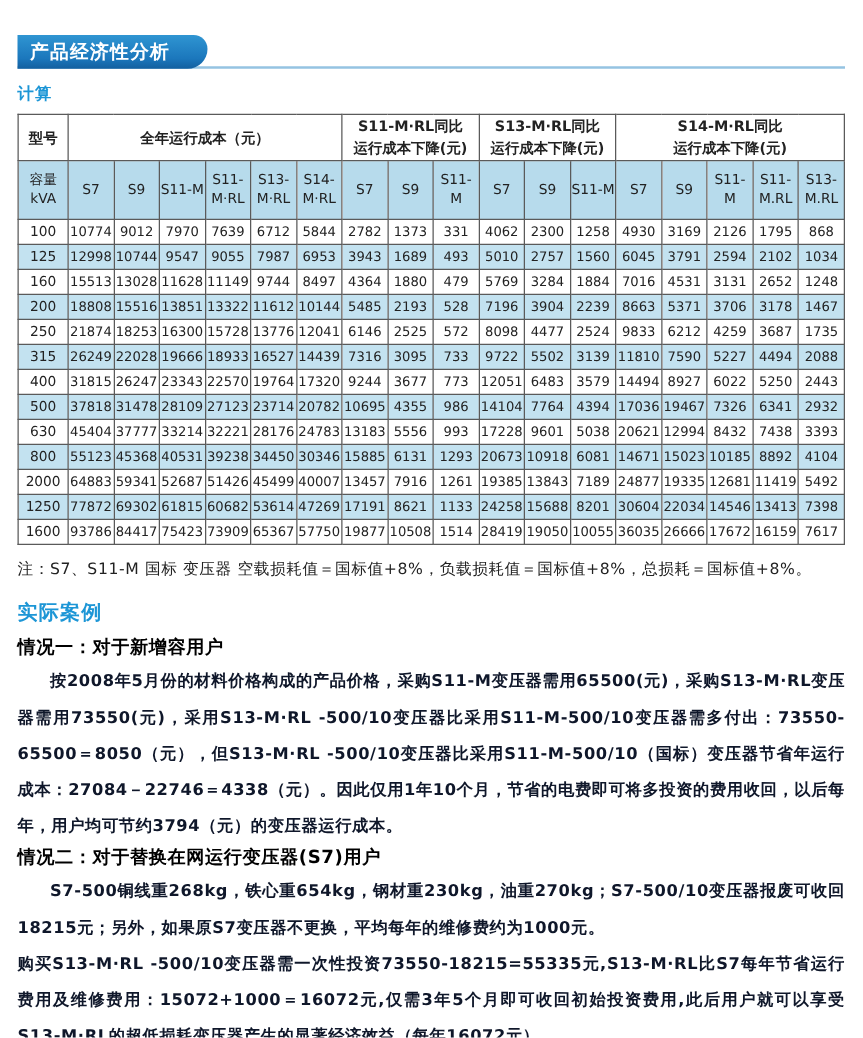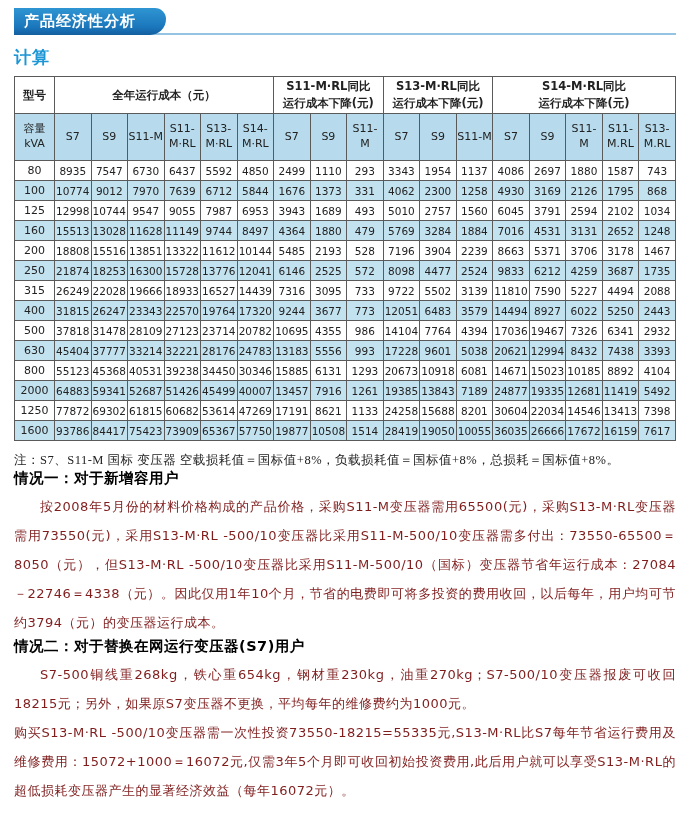--- a/index.html
+++ b/index.html
@@ -7,21 +7,21 @@
   body {
     width: 690px;
     height: 830px;
     font-family: "DejaVu Sans", sans-serif;
     color: #1a1a1a;
     overflow: hidden;
   }
   .page { padding: 8px 14px 0 14px; }
 
   
-  .titlebar-wrap { position: relative; height: 27px; }
+  .titlebar-wrap { position: relative; height: 27px; margin-top: 20px; }
   .titlebar-line {
     position: absolute; left: 0; right: 0; bottom: 0;
     height: 2px; background: #95c3e2;
   }
   .titlebar {
     position: absolute; left: 0; top: 0; bottom: 0; z-index: 1;
     min-width: 150px;
     padding: 0 30px 0 10px;
     background: linear-gradient(180deg, #2f95d2 0%, #1b77bc 70%, #135f9f 100%);
     border-radius: 0 14px 20px 0;
@@ -29,21 +29,21 @@
     font-size: 15px;
     font-weight: bold;
     letter-spacing: 1px;
     display: flex; align-items: center;
   }
 
   
   .sec-blue {
     color: #1d96d6;
     font-weight: bold;
-    font-size: 17px;
+    font-size: 13px;
     margin: 11px 0 7px 0;
     letter-spacing: 1px;
   }
   .sec-blue.big { font-size: 16px; margin-top: 16px; }
 
   
   table.cost {
     width: 100%;
     border-collapse: collapse;
     table-layout: fixed;
@@ -76,36 +76,36 @@
   table.cost tbody td { height: 20px; background: #ffffff; }
   table.cost tbody tr:nth-child(even) td { background: #c3e2f0; }
   table.cost tbody td:first-child { font-size: 11px; }
 
   
   .tbl-note {
     margin-top: 11px;
     font-size: 12.5px;
     color: #222;
     letter-spacing: 0.5px;
-    font-family: Liberation Serif, serif;
   }
   .case-heading {
     font-weight: bold;
     font-size: 14.5px;
     color: #000;
     letter-spacing: 0.5px;
   }
   .case-body {
     margin-top: 4px;
     font-size: 13px;
     line-height: 29px;
-    color: #7f1d1d;
+    color: #0f172a;
     text-indent: 2em;
     letter-spacing: 0.5px;
     text-align: justify;
+    font-weight: bold;
   }
   .case-body.noindent { text-indent: 0; margin-top: 0; }
 </style>
 </head>
 <body>
 
 <div class="page">
 
   <div class="titlebar-wrap">
     <div class="titlebar-line"></div>
@@ -152,48 +152,28 @@
           <th>S11-
 M</th>
           <th>S11-
 M.RL</th>
           <th>S13-
 M.RL</th>
         </tr>
       </thead>
     <tbody>
         <tr>
-          <td>80</td>
-          <td>8935</td>
-          <td>7547</td>
-          <td>6730</td>
-          <td>6437</td>
-          <td>5592</td>
-          <td>4850</td>
-          <td>2499</td>
-          <td>1110</td>
-          <td>293</td>
-          <td>3343</td>
-          <td>1954</td>
-          <td>1137</td>
-          <td>4086</td>
-          <td>2697</td>
-          <td>1880</td>
-          <td>1587</td>
-          <td>743</td>
-        </tr>
-        <tr>
           <td>100</td>
           <td>10774</td>
           <td>9012</td>
           <td>7970</td>
           <td>7639</td>
           <td>6712</td>
           <td>5844</td>
-          <td>1676</td>
+          <td>2782</td>
           <td>1373</td>
           <td>331</td>
           <td>4062</td>
           <td>2300</td>
           <td>1258</td>
           <td>4930</td>
           <td>3169</td>
           <td>2126</td>
           <td>1795</td>
           <td>868</td>
@@ -436,20 +416,21 @@
           <td>26666</td>
           <td>17672</td>
           <td>16159</td>
           <td>7617</td>
         </tr>
       </tbody>
   </table>
 
   <div class="tbl-note">注：S7、S11-M 国标 变压器 空载损耗值＝国标值+8%，负载损耗值＝国标值+8%，总损耗＝国标值+8%。</div>
 
+  <div class="sec-blue big">实际案例</div>
 
   <div class="case-heading">情况一：对于新增容用户</div>
   <div class="case-body">按2008年5月份的材料价格构成的产品价格，采购S11-M变压器需用65500(元)，采购S13-M·RL变压器需用73550(元)，采用S13-M·RL -500/10变压器比采用S11-M-500/10变压器需多付出：73550-65500＝8050（元），但S13-M·RL -500/10变压器比采用S11-M-500/10（国标）变压器节省年运行成本：27084－22746＝4338（元）。因此仅用1年10个月，节省的电费即可将多投资的费用收回，以后每年，用户均可节约3794（元）的变压器运行成本。</div>
 
   <div class="case-heading">情况二：对于替换在网运行变压器(S7)用户</div>
   <div class="case-body">S7-500铜线重268kg，铁心重654kg，钢材重230kg，油重270kg；S7-500/10变压器报废可收回18215元；另外，如果原S7变压器不更换，平均每年的维修费约为1000元。</div>
   <div class="case-body noindent">购买S13-M·RL -500/10变压器需一次性投资73550-18215=55335元,S13-M·RL比S7每年节省运行费用及维修费用：15072+1000＝16072元,仅需3年5个月即可收回初始投资费用,此后用户就可以享受S13-M·RL的超低损耗变压器产生的显著经济效益（每年16072元）。</div>
 
 </div>
 

